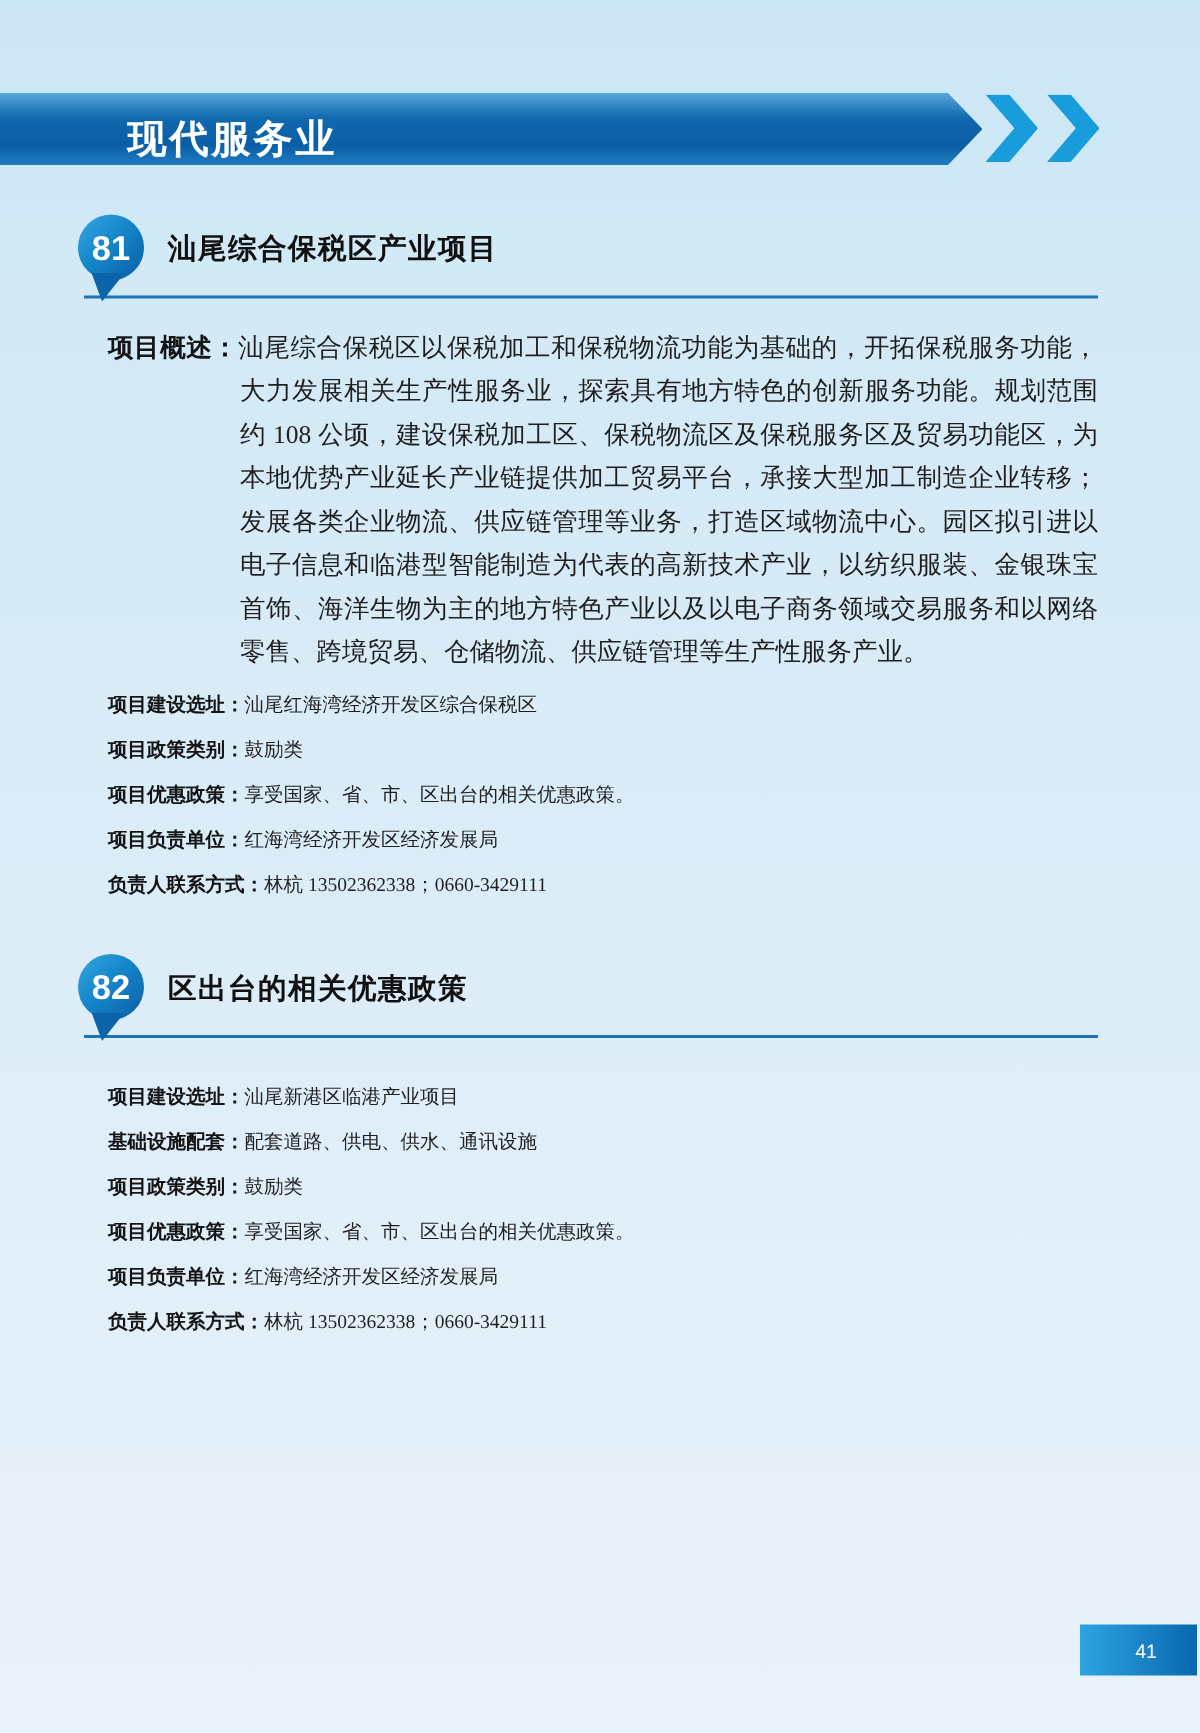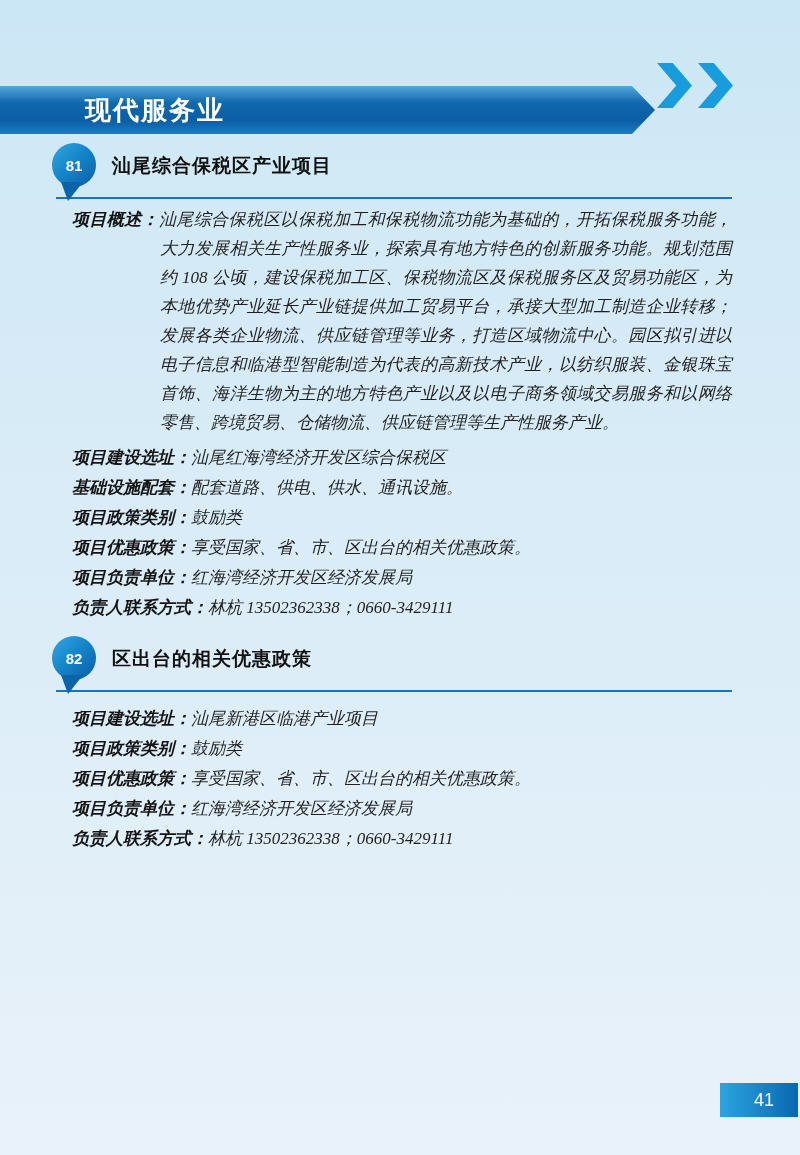--- a/index.html
+++ b/index.html
@@ -12,21 +12,21 @@
     color:#1f1f1f;
     overflow:hidden;
   }
 
   
   .banner{
     position:absolute; left:0; top:62px; width:655px; height:48px;
     background:linear-gradient(180deg,#55a8dc 0%,#1068ae 35%,#0a5ea6 72%,#207bc0 100%);
     background:linear-gradient(180deg,#55a8dc 0%,#1068ae 35%,#0a5ea6 72%,#207bc0 100%);
     clip-path:polygon(0 0, calc(100% - 23px) 0, 100% 50%, calc(100% - 23px) 100%, 0 100%);
-    display:flex; align-items:center;margin-top:24px;
+    display:flex; align-items:flex-end;
   }
   .banner-title{
     margin-left:85px;
     font-family:"Liberation Sans", sans-serif;
     font-weight:bold; font-size:26px; color:#ffffff; letter-spacing:2px;
   }
   .chev{
     position:absolute; top:63px; width:35px; height:45px; background:#189cdb;
     clip-path:polygon(0 0,45% 0,100% 50%,45% 100%,0 100%,55% 50%);
   }
@@ -37,60 +37,60 @@
   .project{ position:absolute; left:0; width:800px; }
   .sec81{ top:141px; }
   .sec82{ top:634px; }
 
   .pin{
     position:absolute; left:52px; top:2px; width:44px; height:44px;
     border-radius:50%;
     background:linear-gradient(135deg,#35a7e2 0%,#1586ca 45%,#0a5ea6 100%);
     display:flex; align-items:center; justify-content:center;
     color:#fff; font-family:"Liberation Sans", sans-serif;
-    font-weight:bold; font-size:15px; z-index:2;
+    font-weight:bold; font-size:23px; z-index:2;
   }
   .pin::after{
     content:""; position:absolute; left:9px; top:39px; width:22px; height:19px;
     background:#0b63a9; clip-path:polygon(0 0,100% 0,32% 100%);
     z-index:1;
   }
   .project-title{
     position:absolute; left:112px; top:12px;
     font-family:"Liberation Sans", sans-serif;
     font-weight:bold; font-size:19px; color:#111; letter-spacing:1px;
     white-space:nowrap;
   }
   .rule{
     position:absolute; left:56px; top:56px; width:676px; height:2px;
     background:#1d73b9;
   }
   .content{
-    position:absolute; left:72px; top:64px; width:660px;font-style:italic;
+    position:absolute; left:72px; top:76px; width:660px;
   }
   .overview{
     padding-left:88px; text-indent:-88px;
     font-size:17px; line-height:29px; text-align:justify;
   }
   .lbl{
     font-family:"Liberation Sans", sans-serif;
     font-weight:bold; color:#141414;
   }
   .fields{ margin-top:6px; }
   .field{
-    font-size:17px; line-height:30px; white-space:nowrap;
+    font-size:13px; line-height:30px; white-space:nowrap;
   }
 
   
   .pagenum{
     position:absolute; left:720px; top:1083px; width:78px; height:34px;
     background:linear-gradient(90deg,#2da4e0 0%,#0868b0 100%);
     display:flex; align-items:center; justify-content:center;
     padding-left:10px;
-    color:#ffffff; font-family:"Liberation Sans", sans-serif; font-size:18px;
+    color:#ffffff; font-family:"Liberation Sans", sans-serif; font-size:13px;
   }
 </style>
 </head>
 <body>
 
 <div class="banner">
   <span class="banner-title">现代服务业</span>
 </div>
 <div class="chev chev1"></div>
 <div class="chev chev2"></div>
@@ -98,38 +98,38 @@
 <section class="project sec81">
   <div class="pin">
     <span>81</span>
   </div>
   <h2 class="project-title">汕尾综合保税区产业项目</h2>
   <div class="rule"></div>
   <div class="content">
     <p class="overview"><span class="lbl">项目概述：</span><span>汕尾综合保税区以保税加工和保税物流功能为基础的，开拓保税服务功能，大力发展相关生产性服务业，探索具有地方特色的创新服务功能。规划范围约 108 公顷，建设保税加工区、保税物流区及保税服务区及贸易功能区，为本地优势产业延长产业链提供加工贸易平台，承接大型加工制造企业转移；发展各类企业物流、供应链管理等业务，打造区域物流中心。园区拟引进以电子信息和临港型智能制造为代表的高新技术产业，以纺织服装、金银珠宝首饰、海洋生物为主的地方特色产业以及以电子商务领域交易服务和以网络零售、跨境贸易、仓储物流、供应链管理等生产性服务产业。</span></p>
     <div class="fields">
       <p class="field"><span class="lbl">项目建设选址：</span><span>汕尾红海湾经济开发区综合保税区</span></p>
-      <p class="field"><span class="lbl">基础设施配套：</span><span>配套道路、供电、供水、通讯设施。</span></p>
       <p class="field"><span class="lbl">项目政策类别：</span><span>鼓励类</span></p>
       <p class="field"><span class="lbl">项目优惠政策：</span><span>享受国家、省、市、区出台的相关优惠政策。</span></p>
       <p class="field"><span class="lbl">项目负责单位：</span><span>红海湾经济开发区经济发展局</span></p>
       <p class="field"><span class="lbl">负责人联系方式：</span><span>林杭 13502362338；0660-3429111</span></p>
     </div>
   </div>
 </section>
 
 <section class="project sec82">
   <div class="pin">
     <span>82</span>
   </div>
   <h2 class="project-title">区出台的相关优惠政策</h2>
   <div class="rule"></div>
   <div class="content">
     <div class="fields">
       <p class="field"><span class="lbl">项目建设选址：</span><span>汕尾新港区临港产业项目</span></p>
+      <p class="field"><span class="lbl">基础设施配套：</span><span>配套道路、供电、供水、通讯设施</span></p>
       <p class="field"><span class="lbl">项目政策类别：</span><span>鼓励类</span></p>
       <p class="field"><span class="lbl">项目优惠政策：</span><span>享受国家、省、市、区出台的相关优惠政策。</span></p>
       <p class="field"><span class="lbl">项目负责单位：</span><span>红海湾经济开发区经济发展局</span></p>
       <p class="field"><span class="lbl">负责人联系方式：</span><span>林杭 13502362338；0660-3429111</span></p>
     </div>
   </div>
 </section>
 
 <div class="pagenum">
   <span>41</span>

